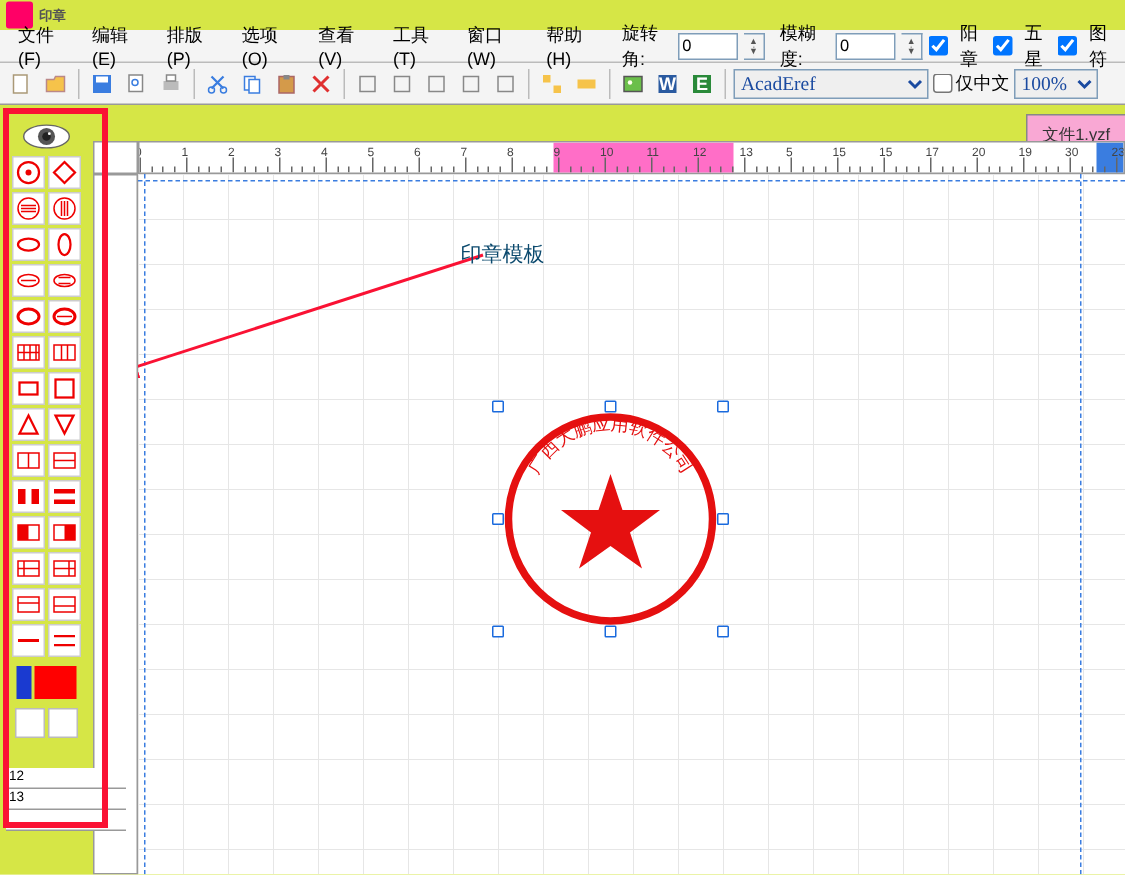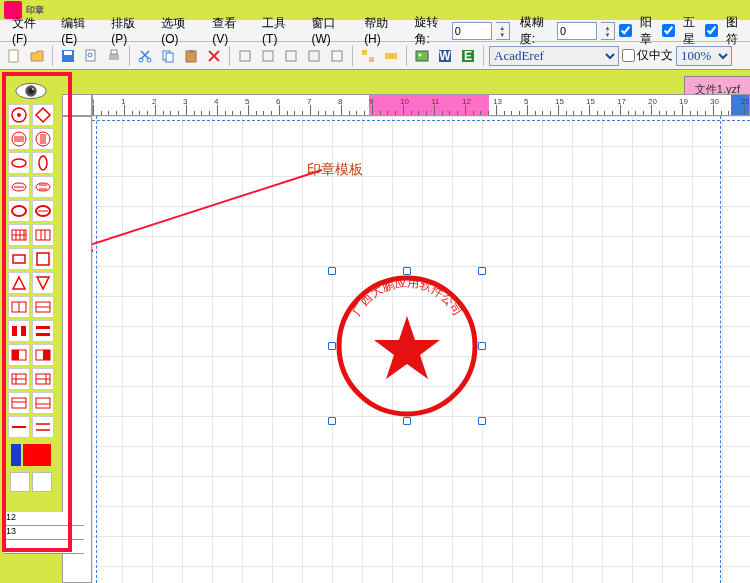--- a/index.html
+++ b/index.html
@@ -39,21 +39,21 @@
 .ruler-area{position:absolute;left:62px;top:24px;right:0;height:22px;display:flex}
 .ruler-corner{width:30px;height:22px;background:#fff;border:1px solid #999;display:flex;align-items:center;justify-content:center}
 .ruler-h{flex:1;height:22px;background:#fff;border:1px solid #999;position:relative;overflow:hidden}
 .ruler-h .pink{position:absolute;left:276px;top:0;width:120px;height:22px;background:#ff6ec7}
 .ruler-h .bluezone{position:absolute;right:0;top:0;width:18px;height:22px;background:#3a7de0}
 .ruler-h .nlabel{position:absolute;top:2px;font-size:8px;color:#444}
 .canvas{position:absolute;left:92px;top:46px;right:0;bottom:0;background:#fff;overflow:hidden}
 .grid{position:absolute;inset:0;background-image:linear-gradient(#e6e6e6 1px,transparent 1px),linear-gradient(90deg,#e6e6e6 1px,transparent 1px);background-size:30px 30px;}
 .guide-h{position:absolute;left:0;right:0;border-top:1px dashed #3a7de0}
 .guide-v{position:absolute;top:0;bottom:0;border-left:1px dashed #3a7de0}
-.annotation{position:absolute;left:215px;top:45px;color:#c2410c;font-size:14px}
+.annotation{position:absolute;left:215px;top:45px;color:#0c4a6e;font-size:14px}
 .arrow-line{position:absolute;pointer-events:none}
 .stamp{position:absolute;left:240px;top:155px;width:150px;height:150px}
 .handle{position:absolute;width:8px;height:8px;border:1px solid #1a6add;background:#fff;border-radius:1px}
 .ruler-v{position:absolute;left:62px;top:46px;width:30px;bottom:0;background:#fff;border:1px solid #999;display:flex;flex-direction:column}
 .ruler-v-area{position:absolute;left:4px;top:442px;width:80px;height:50px}
 .ruler-v-bit{height:14px;background:#fff;border-bottom:1px solid #999;font-size:9px;padding-left:2px}
 </style>
 </head>
 <body>
 

